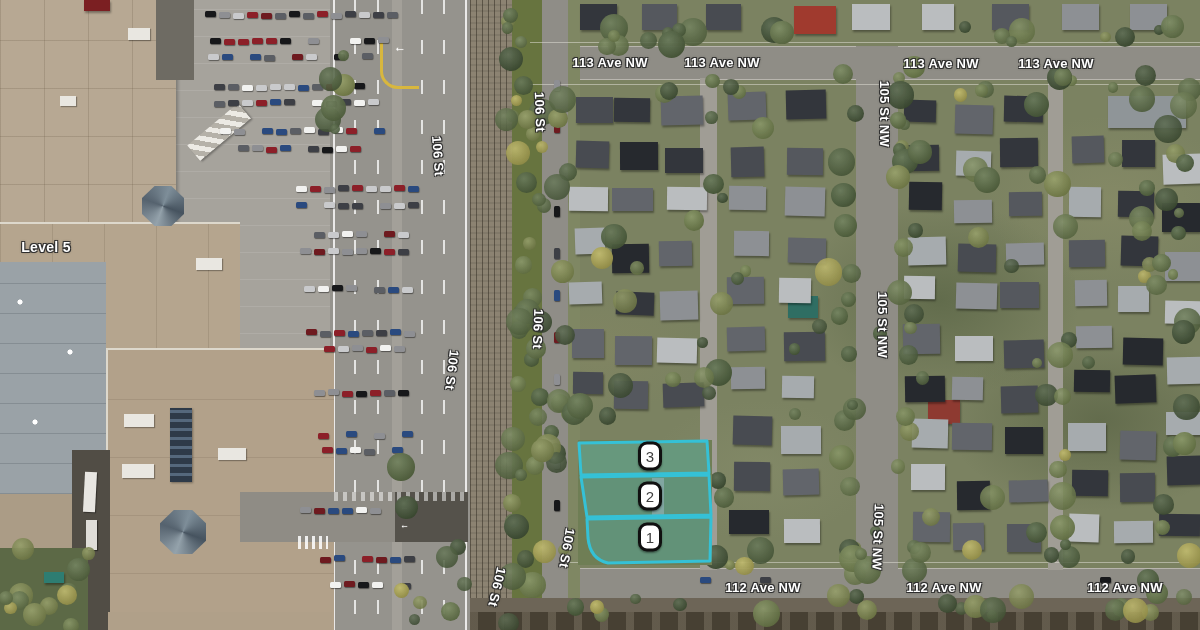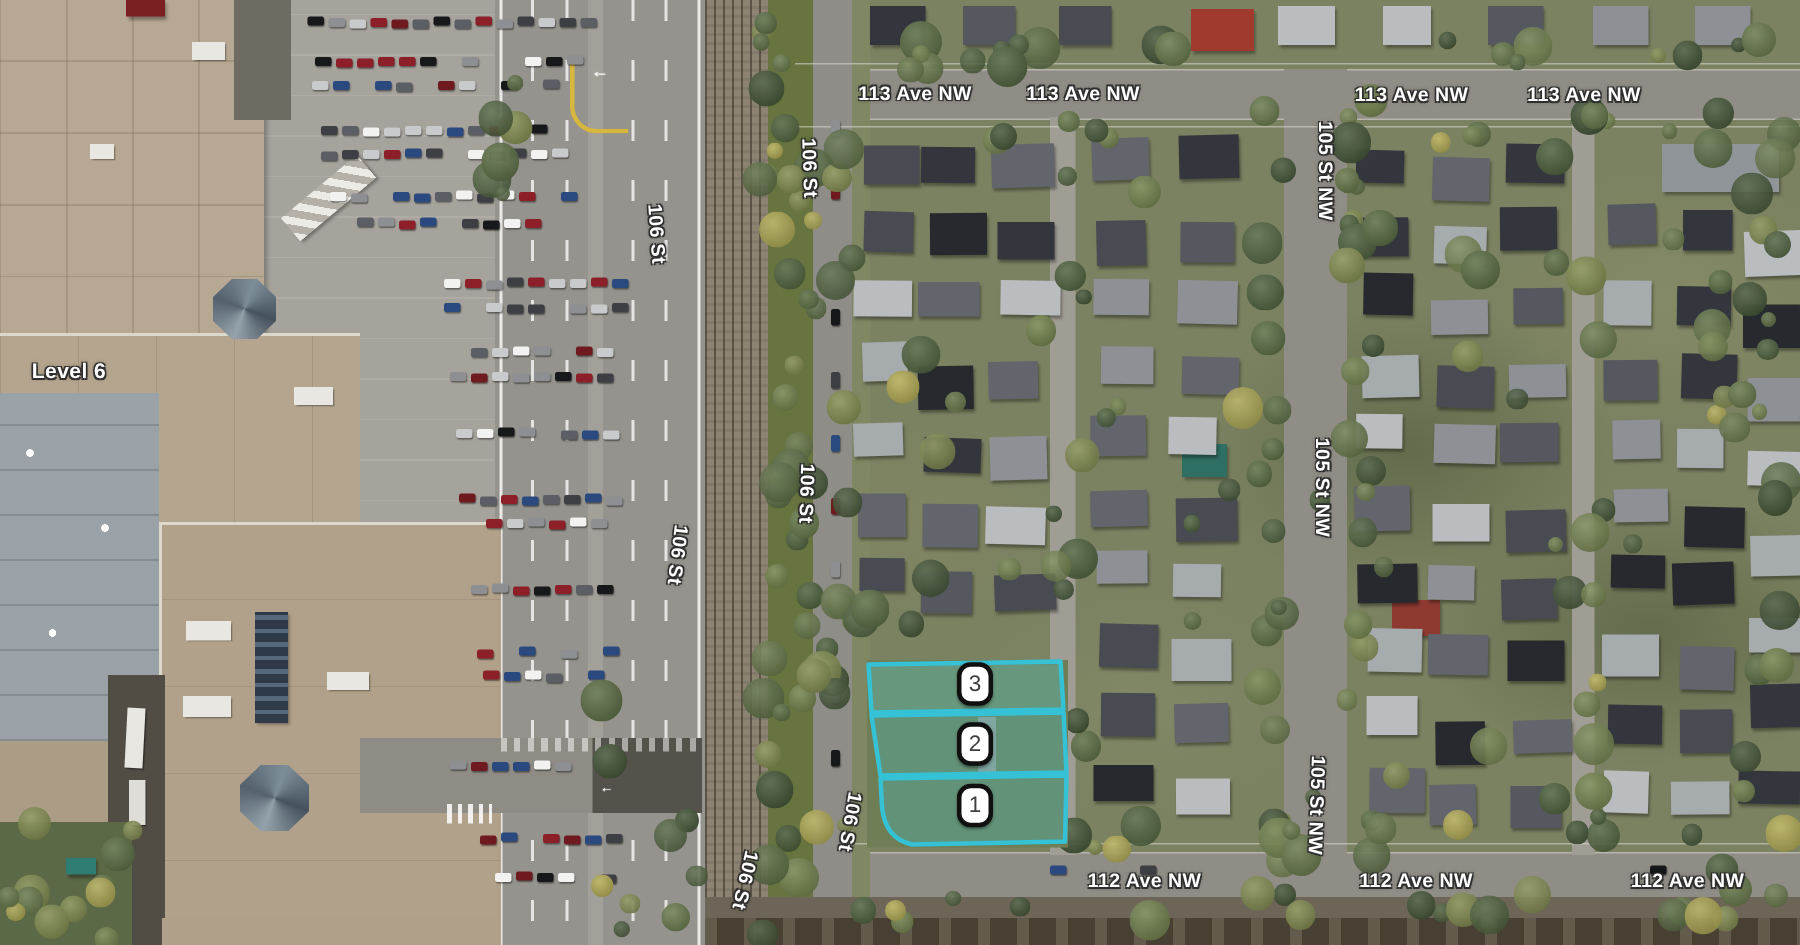--- a/index.html
+++ b/index.html
@@ -702,20 +702,20 @@
       <div class="map-label" style="left: 1125px; top: 587px; font-size: 13px; transform: translate(-50%, -50%) rotate(0deg);">112 Ave NW</div>
       <div class="map-label" style="left: 884px; top: 114px; font-size: 13px; transform: translate(-50%, -50%) rotate(90deg);">105 St NW</div>
       <div class="map-label" style="left: 882px; top: 325px; font-size: 13px; transform: translate(-50%, -50%) rotate(90deg);">105 St NW</div>
       <div class="map-label" style="left: 878px; top: 537px; font-size: 13px; transform: translate(-50%, -50%) rotate(92deg);">105 St NW</div>
       <div class="map-label" style="left: 438px; top: 156px; font-size: 13px; transform: translate(-50%, -50%) rotate(86deg);">106 St</div>
       <div class="map-label" style="left: 540px; top: 112px; font-size: 13px; transform: translate(-50%, -50%) rotate(88deg);">106 St</div>
       <div class="map-label" style="left: 538px; top: 329px; font-size: 13px; transform: translate(-50%, -50%) rotate(92deg);">106 St</div>
       <div class="map-label" style="left: 452px; top: 370px; font-size: 13px; transform: translate(-50%, -50%) rotate(97deg);">106 St</div>
       <div class="map-label" style="left: 497px; top: 587px; font-size: 13px; transform: translate(-50%, -50%) rotate(103deg);">106 St</div>
       <div class="map-label" style="left: 567px; top: 548px; font-size: 13px; transform: translate(-50%, -50%) rotate(100deg);">106 St</div>
-      <div class="map-label" style="left: 46px; top: 247px; font-size: 14px; transform: translate(-50%, -50%) rotate(0deg);">Level 6</div>
+      <div class="map-label" style="left: 46px; top: 247px; font-size: 14px; transform: translate(-50%, -50%) rotate(0deg);">Level 5</div>
     </div>
   <div id="marker-layer">
       <div class="marker" style="left: 650px; top: 456px;">3</div>
       <div class="marker" style="left: 650px; top: 496px;">2</div>
       <div class="marker" style="left: 650px; top: 537px;">1</div>
     </div>
 </div>
 
 </body></html>

